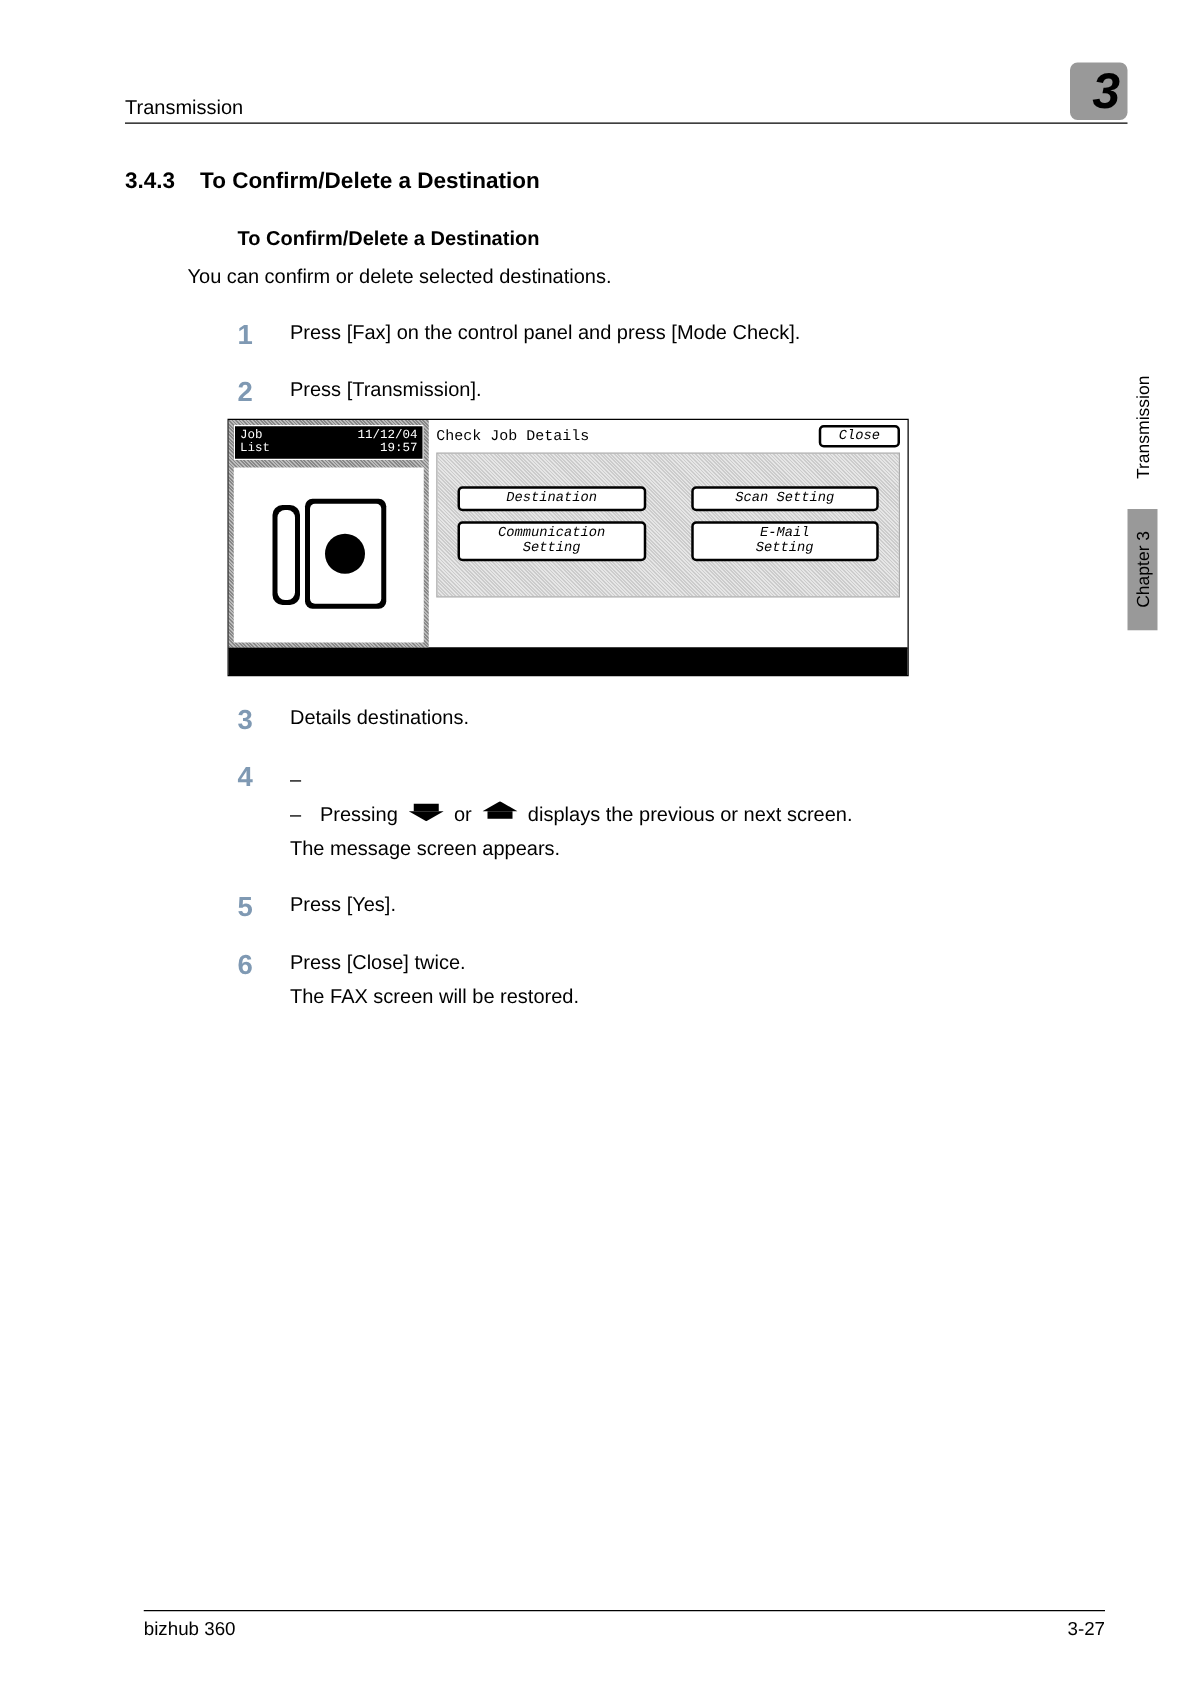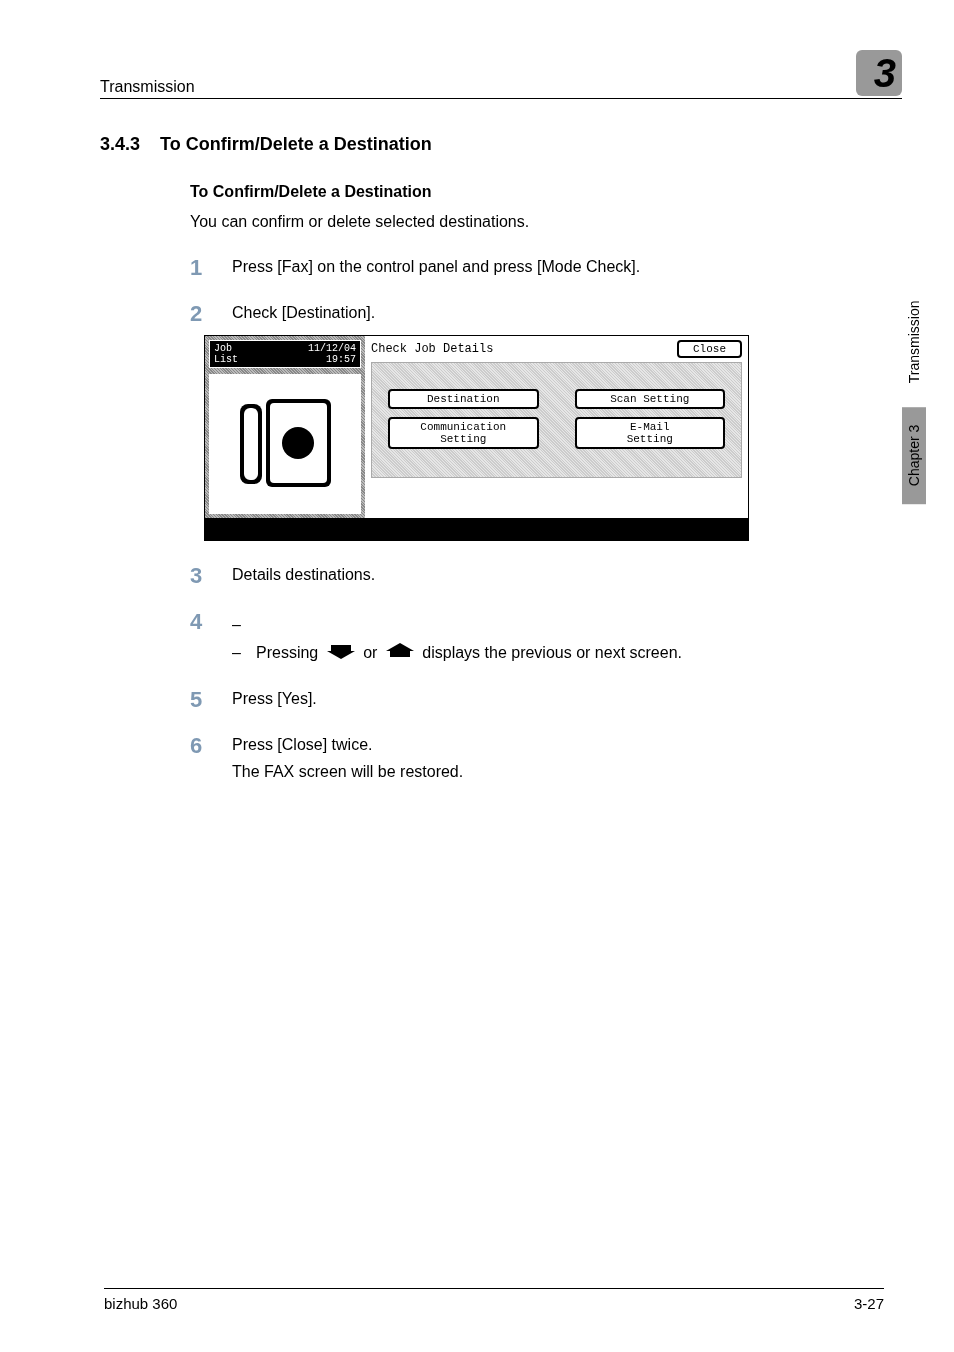--- a/index.html
+++ b/index.html
@@ -53,21 +53,21 @@
       font-size: 18px;
       font-weight: bold;
     }
     .sub-heading {
       margin-left: 90px;
       margin-top: 28px;
       font-size: 16px;
       font-weight: bold;
     }
     .intro {
-      margin-left: 90px;
+      margin-left: 50px;
       margin-top: 10px;
       font-size: 16px;
       line-height: 1.4;
     }
     
     .step {
       display: flex;
       margin-left: 90px;
       margin-top: 22px;
       gap: 22px;
@@ -93,21 +93,21 @@
     }
     .step-text .sub .dash { width: 12px; }
     .step-text .follow { margin-top: 4px; }
     .inline-icon {
       display: inline-block;
       vertical-align: middle;
       margin: 0 4px;
     }
     
     .lcd-figure {
-      margin-left: 104px;
+      margin-left: 82px;
       margin-top: 10px;
       width: 545px;
       border: 1px solid #000;
       background: #fff;
     }
     .lcd-inner { display: flex; }
     .lcd-left {
       width: 160px;
       background: repeating-linear-gradient(45deg,#888,#888 1px,#bbb 1px,#bbb 2px);
       padding: 4px;
@@ -142,20 +142,21 @@
       align-items: center;
     }
     .lcd-btn {
       border: 2px solid #000;
       border-radius: 4px;
       padding: 2px 14px;
       font-family: "Courier New", monospace;
       font-size: 11px;
       background: #fff;
       text-align: center;
+      font-style: italic;
     }
     .lcd-btn.small { padding: 1px 14px; }
     .lcd-gray {
       background: repeating-linear-gradient(45deg,#ccc,#ccc 1px,#e6e6e6 1px,#e6e6e6 2px);
       border: 1px solid #aaa;
       padding: 26px 16px 20px 16px;
       margin-top: 4px;
     }
     .lcd-row {
       display: flex;
@@ -182,21 +183,21 @@
       align-items: center;
     }
     .side-chapter {
       background: #999;
       color: #000;
       padding: 18px 4px;
     }
     
     .footer {
       position: absolute;
-      left: 104px;
+      left: 115px;
       right: 70px;
       bottom: 40px;
       border-top: 1px solid #000;
       padding-top: 6px;
       display: flex;
       justify-content: space-between;
       font-size: 15px;
     }
   </style>
 </head>
@@ -220,21 +221,21 @@
   <div class="sub-heading">To Confirm/Delete a Destination</div>
   <div class="intro">You can confirm or delete selected destinations.</div>
 
   <div class="step">
     <div class="step-num">1</div>
     <div class="step-text">Press [Fax] on the control panel and press [Mode Check].</div>
   </div>
 
   <div class="step">
     <div class="step-num">2</div>
-    <div class="step-text">Check [Destination].</div>
+    <div class="step-text">Press [Transmission].</div>
   </div>
 
   <div class="lcd-figure">
     <div class="lcd-inner">
       <div class="lcd-left">
         <div class="lcd-tab">
           <span style="white-space:pre-line">Job
 List</span>
           <span style="white-space:pre-line;text-align:right">11/12/04
 19:57</span>
@@ -295,20 +296,21 @@
           <span>or</span>
           <span class="inline-icon">
             <svg width="28" height="16" viewBox="0 0 28 16">
                 <polygon points="0,8 28,8 14,0" fill="#000"></polygon>
                 <rect x="4" y="8" width="20" height="6" fill="#000"></rect>
               </svg>
           </span>
           <span>displays the previous or next screen.</span>
         </div>
       </div>
+      <div class="follow">The message screen appears.</div>
     </div>
   </div>
 
   <div class="step">
     <div class="step-num">5</div>
     <div class="step-text">Press [Yes].</div>
   </div>
 
   <div class="step">
     <div class="step-num">6</div>

